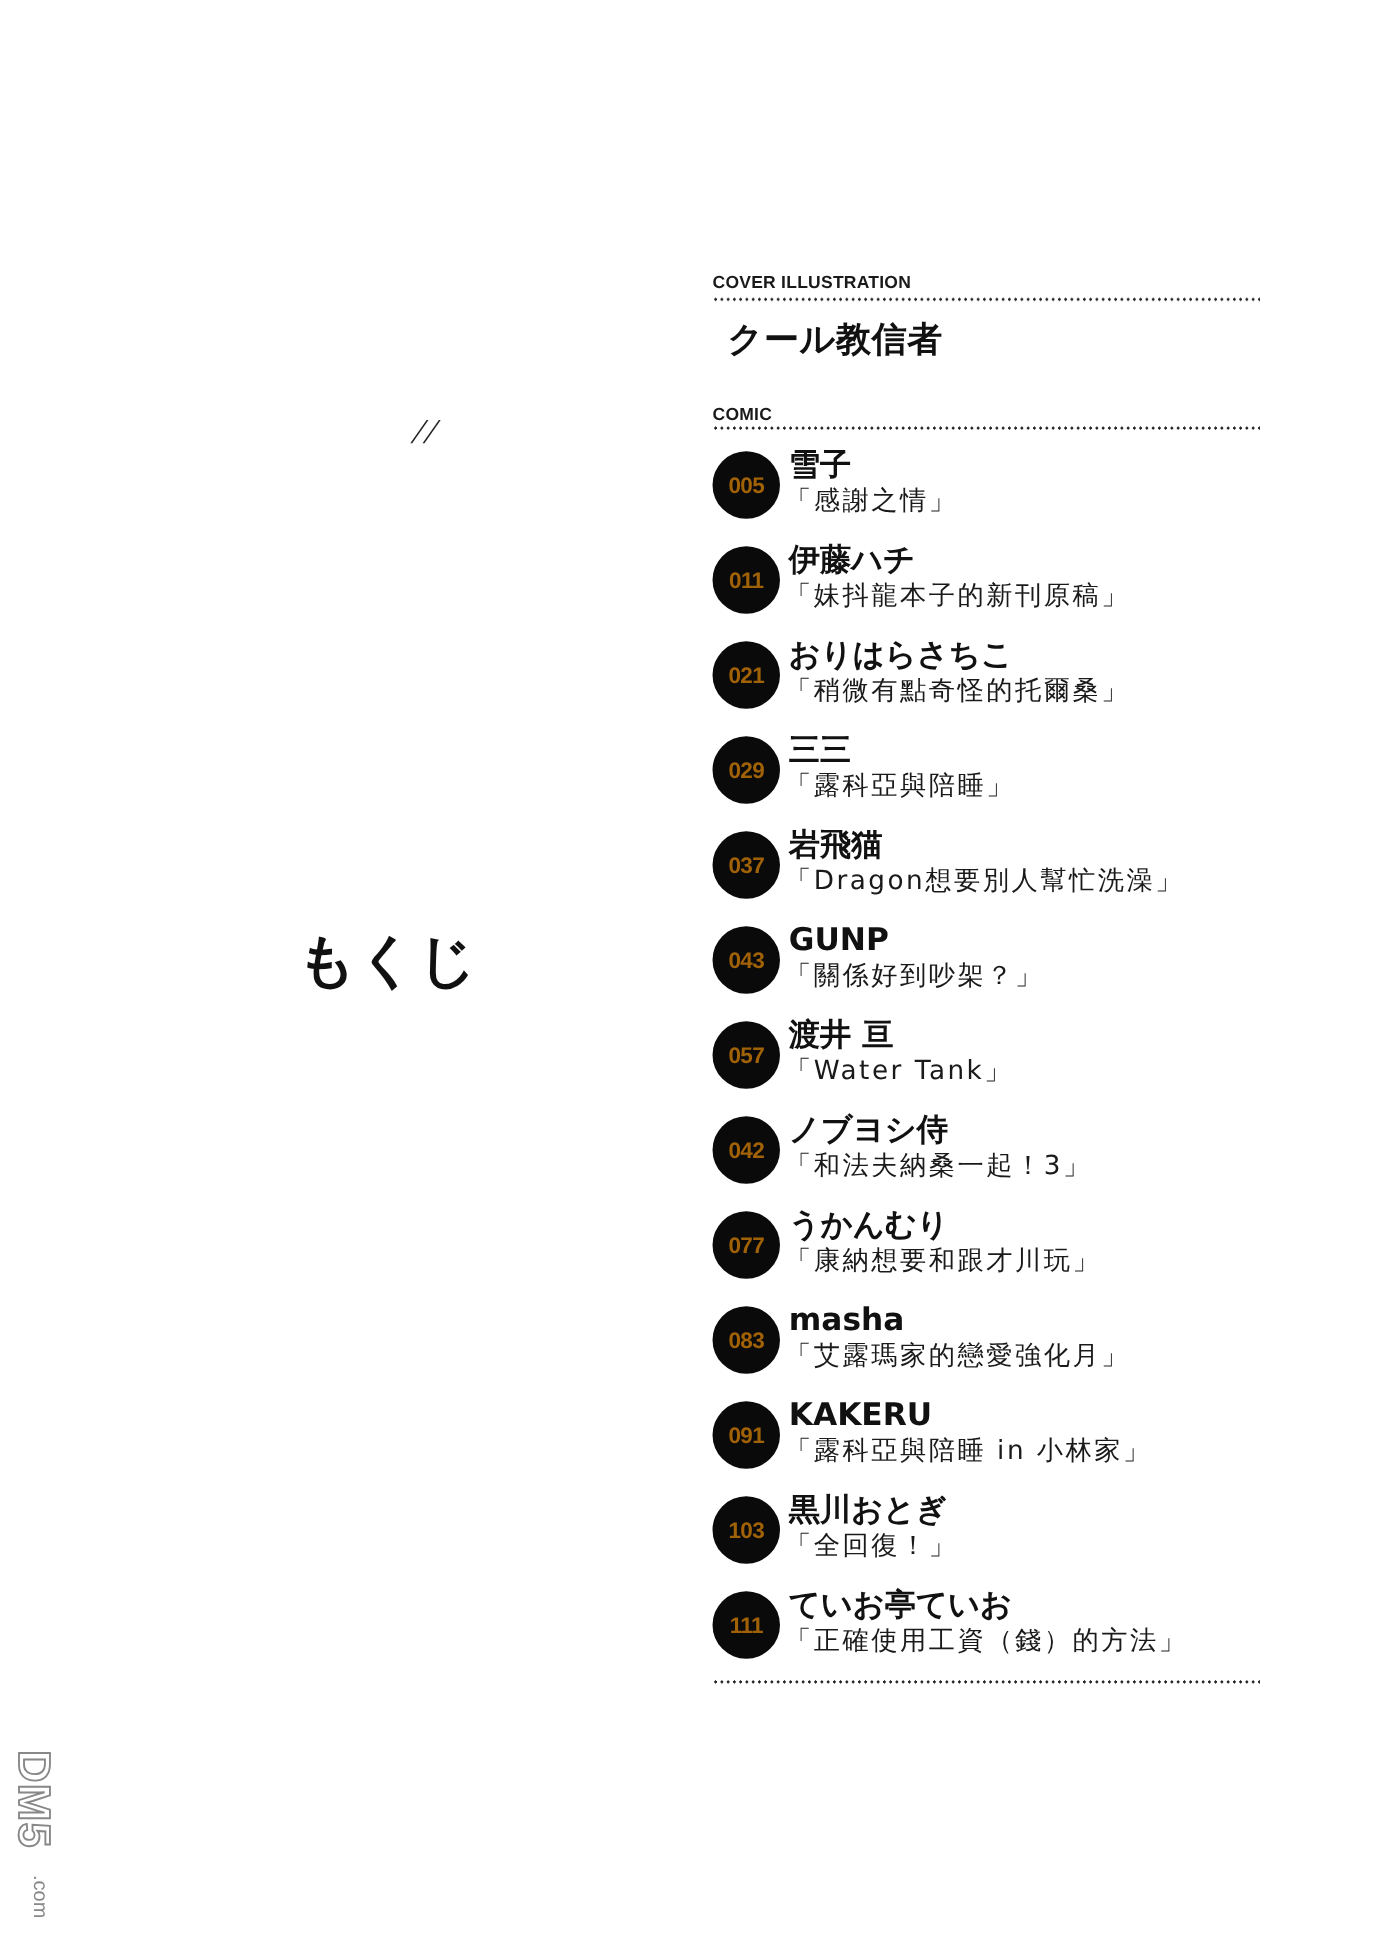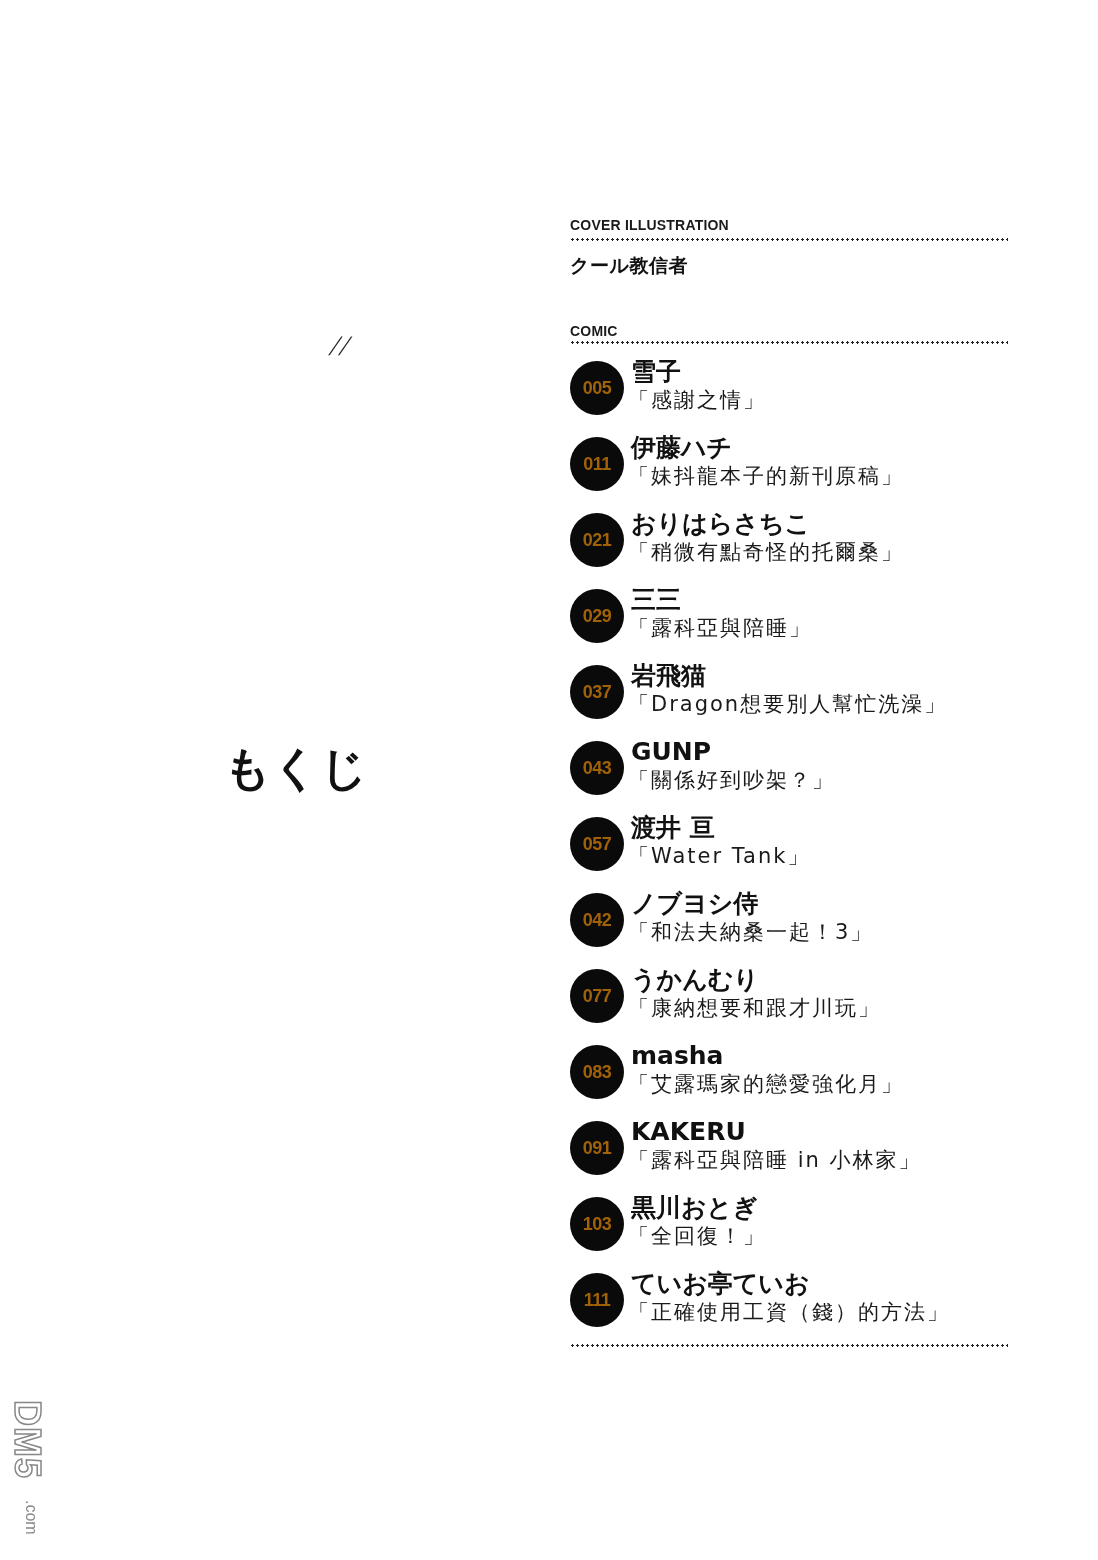--- a/index.html
+++ b/index.html
@@ -5,35 +5,35 @@
     html, body { margin: 0; padding: 0; }
     body {
       width: 1098px; height: 1560px; background: #ffffff; position: relative; overflow: hidden;
       font-family: "DejaVu Sans", sans-serif; color: #111111;
     }
     .mark-ii {
       position: absolute; left: 331px; top: 330px; font-size: 28px; font-style: italic;
       font-family: "Liberation Serif", serif; color: #222; letter-spacing: 2px; transform: skewX(-10deg);
     }
     .mokuji {
-      position: absolute; left: 224px; top: 738px; font-size: 46px; font-weight: bold; color: #111;
+      position: absolute; left: 238px; top: 738px; font-size: 46px; font-weight: bold; color: #111;
       letter-spacing: 1px; font-family: "DejaVu Sans", sans-serif;
     }
     .toc { position: absolute; left: 570px; top: 216px; width: 440px; }
     .sec-label {
       font-family: "Liberation Sans", sans-serif; font-size: 14px; font-weight: bold; color: #1a1a1a;
       letter-spacing: 0.2px; line-height: 18px;
     }
     .dots {
       height: 3px; width: 438px;
       background-image: radial-gradient(circle, #222 1.1px, transparent 1.3px);
       background-size: 5px 3px; background-repeat: repeat-x;
     }
     .cover-artist {
-      font-size: 19px; font-weight: bold; margin-top: 12px; letter-spacing: 0.5px; color: #111;
+      font-size: 28px; font-weight: bold; margin-top: 12px; letter-spacing: 0.5px; color: #111; margin-left: 12px;
     }
     .comic-label { position: absolute; top: 106px; }
     .comic-dots { position: absolute; top: 125px; }
     .items { position: absolute; top: 145px; left: 0; }
     .item { position: relative; height: 76px; width: 440px; }
     .badge {
       position: absolute; left: 0; top: 0; width: 54px; height: 54px; border-radius: 50%;
       background: #0a0a0a; color: #a16207; display: flex; align-items: center; justify-content: center;
       font-family: "Liberation Sans", sans-serif; font-size: 18px; font-weight: bold; letter-spacing: -0.5px;
     }

